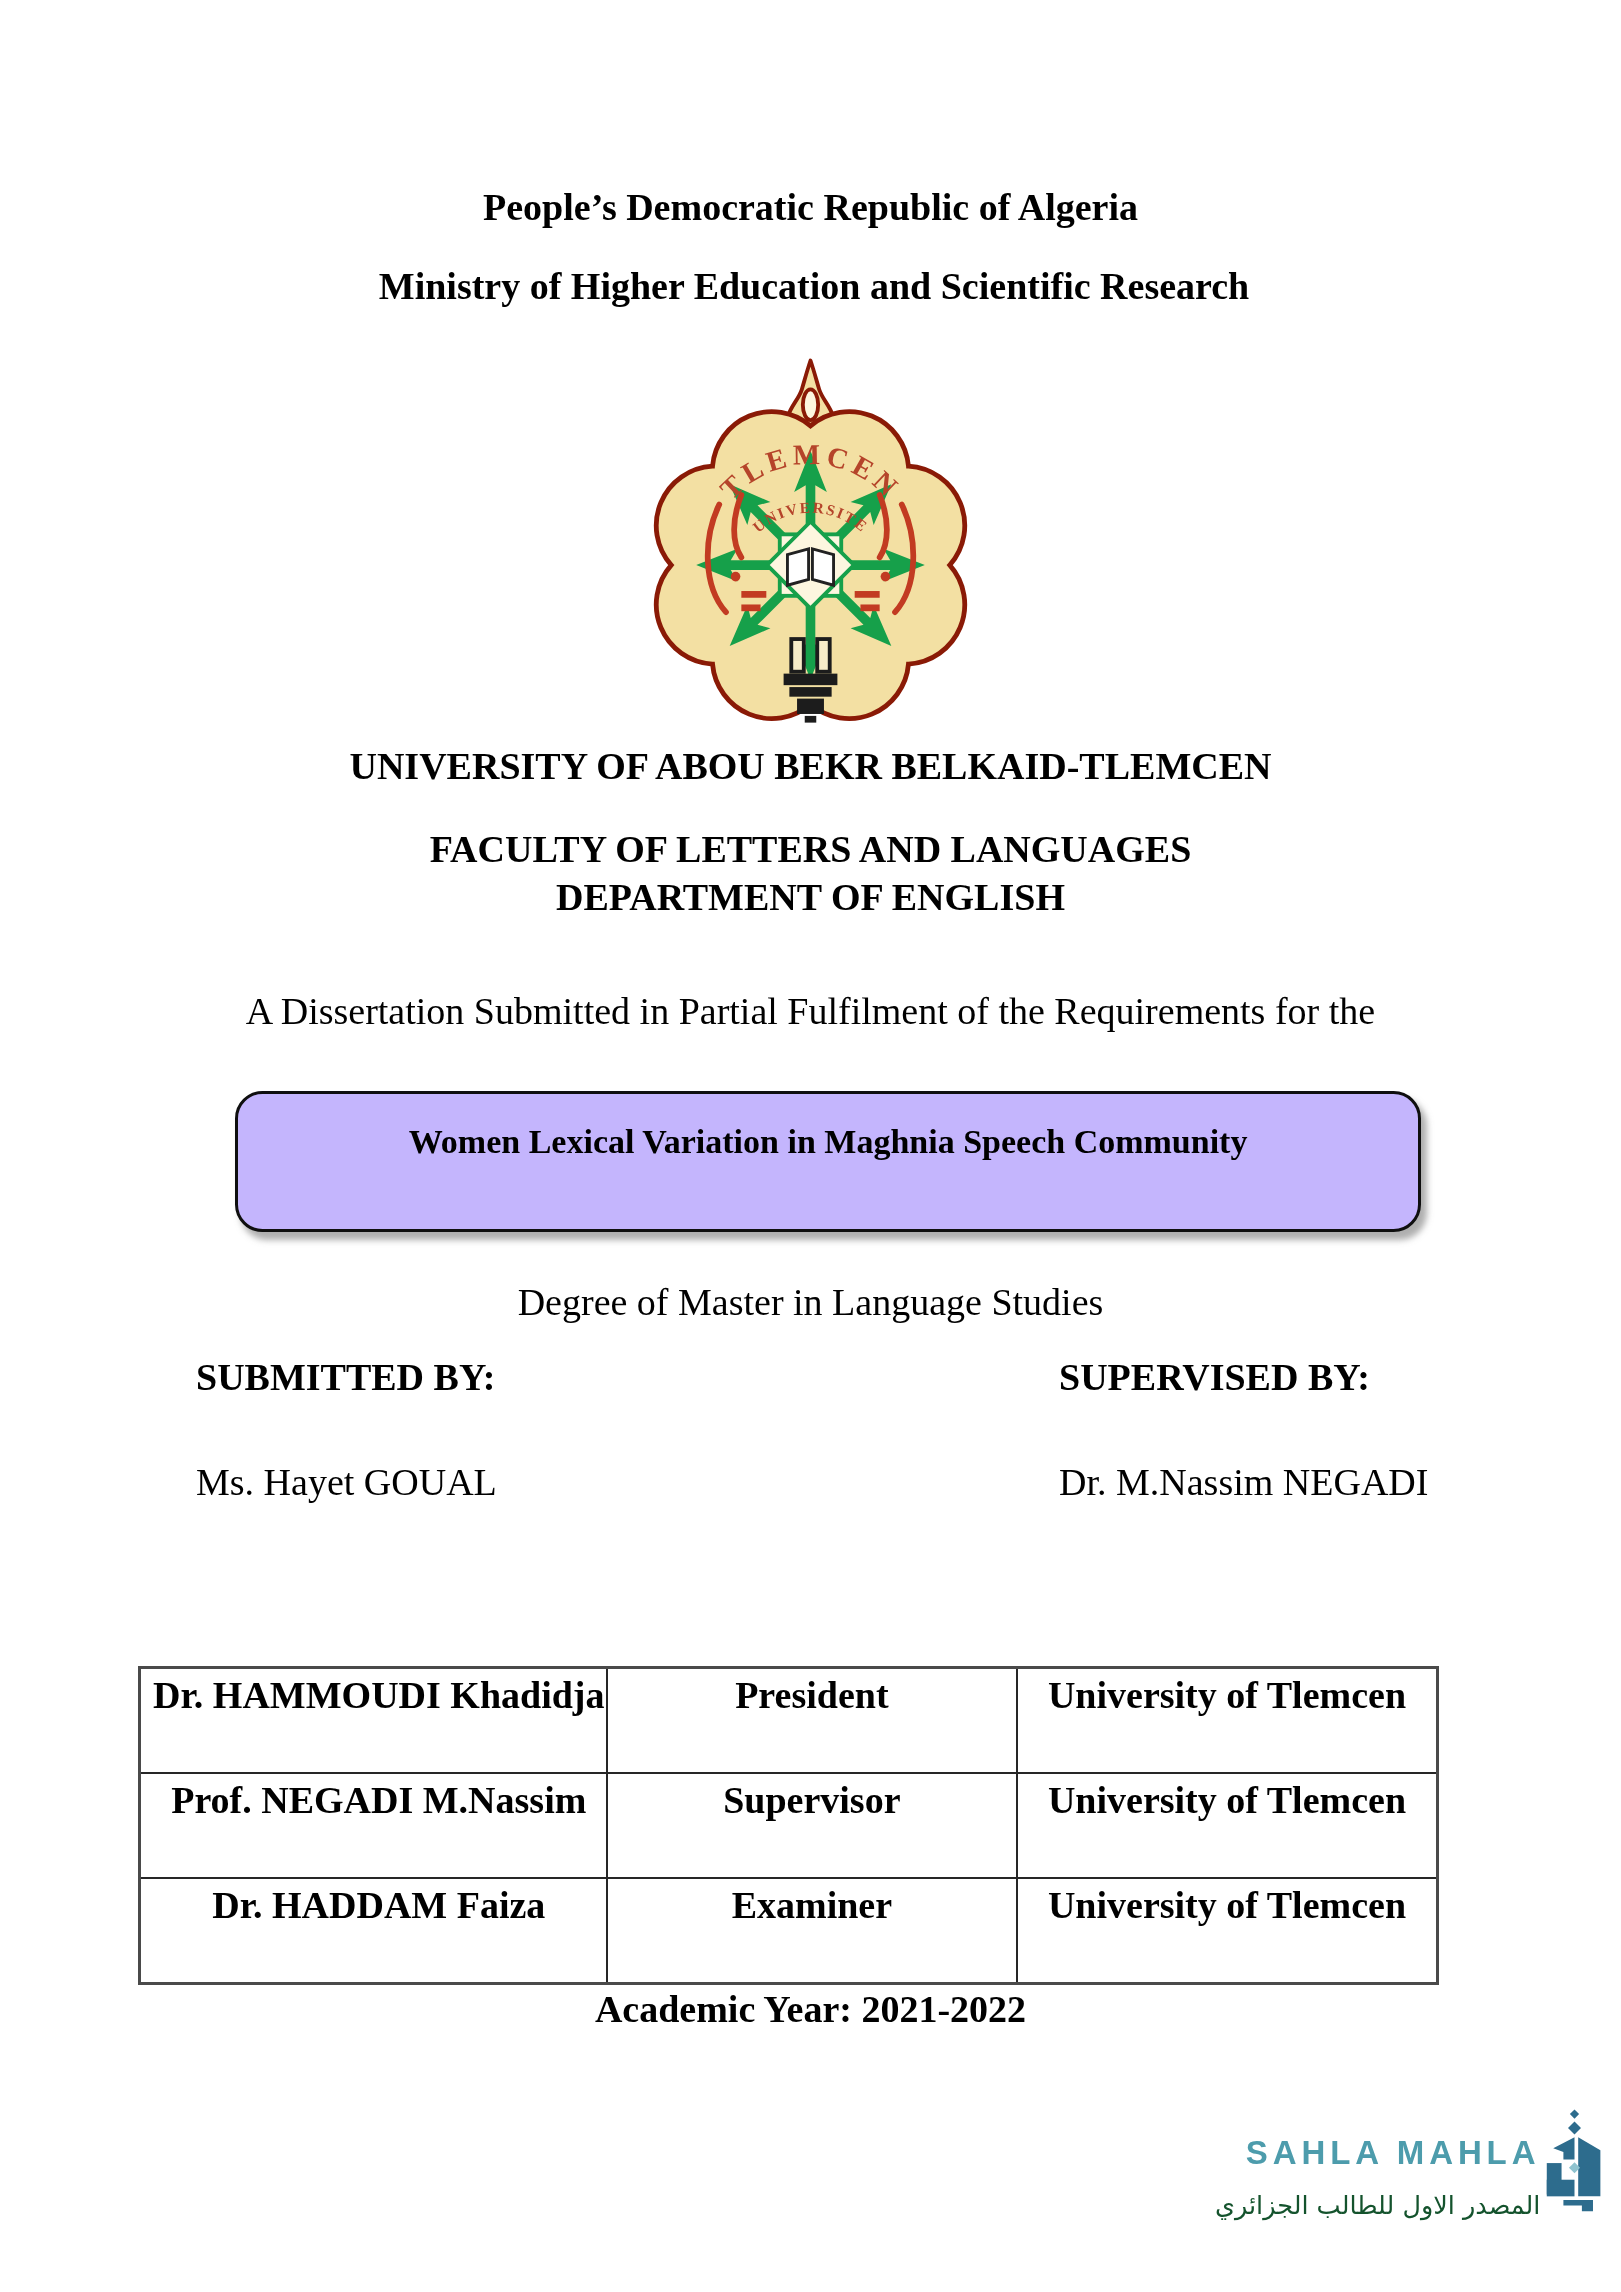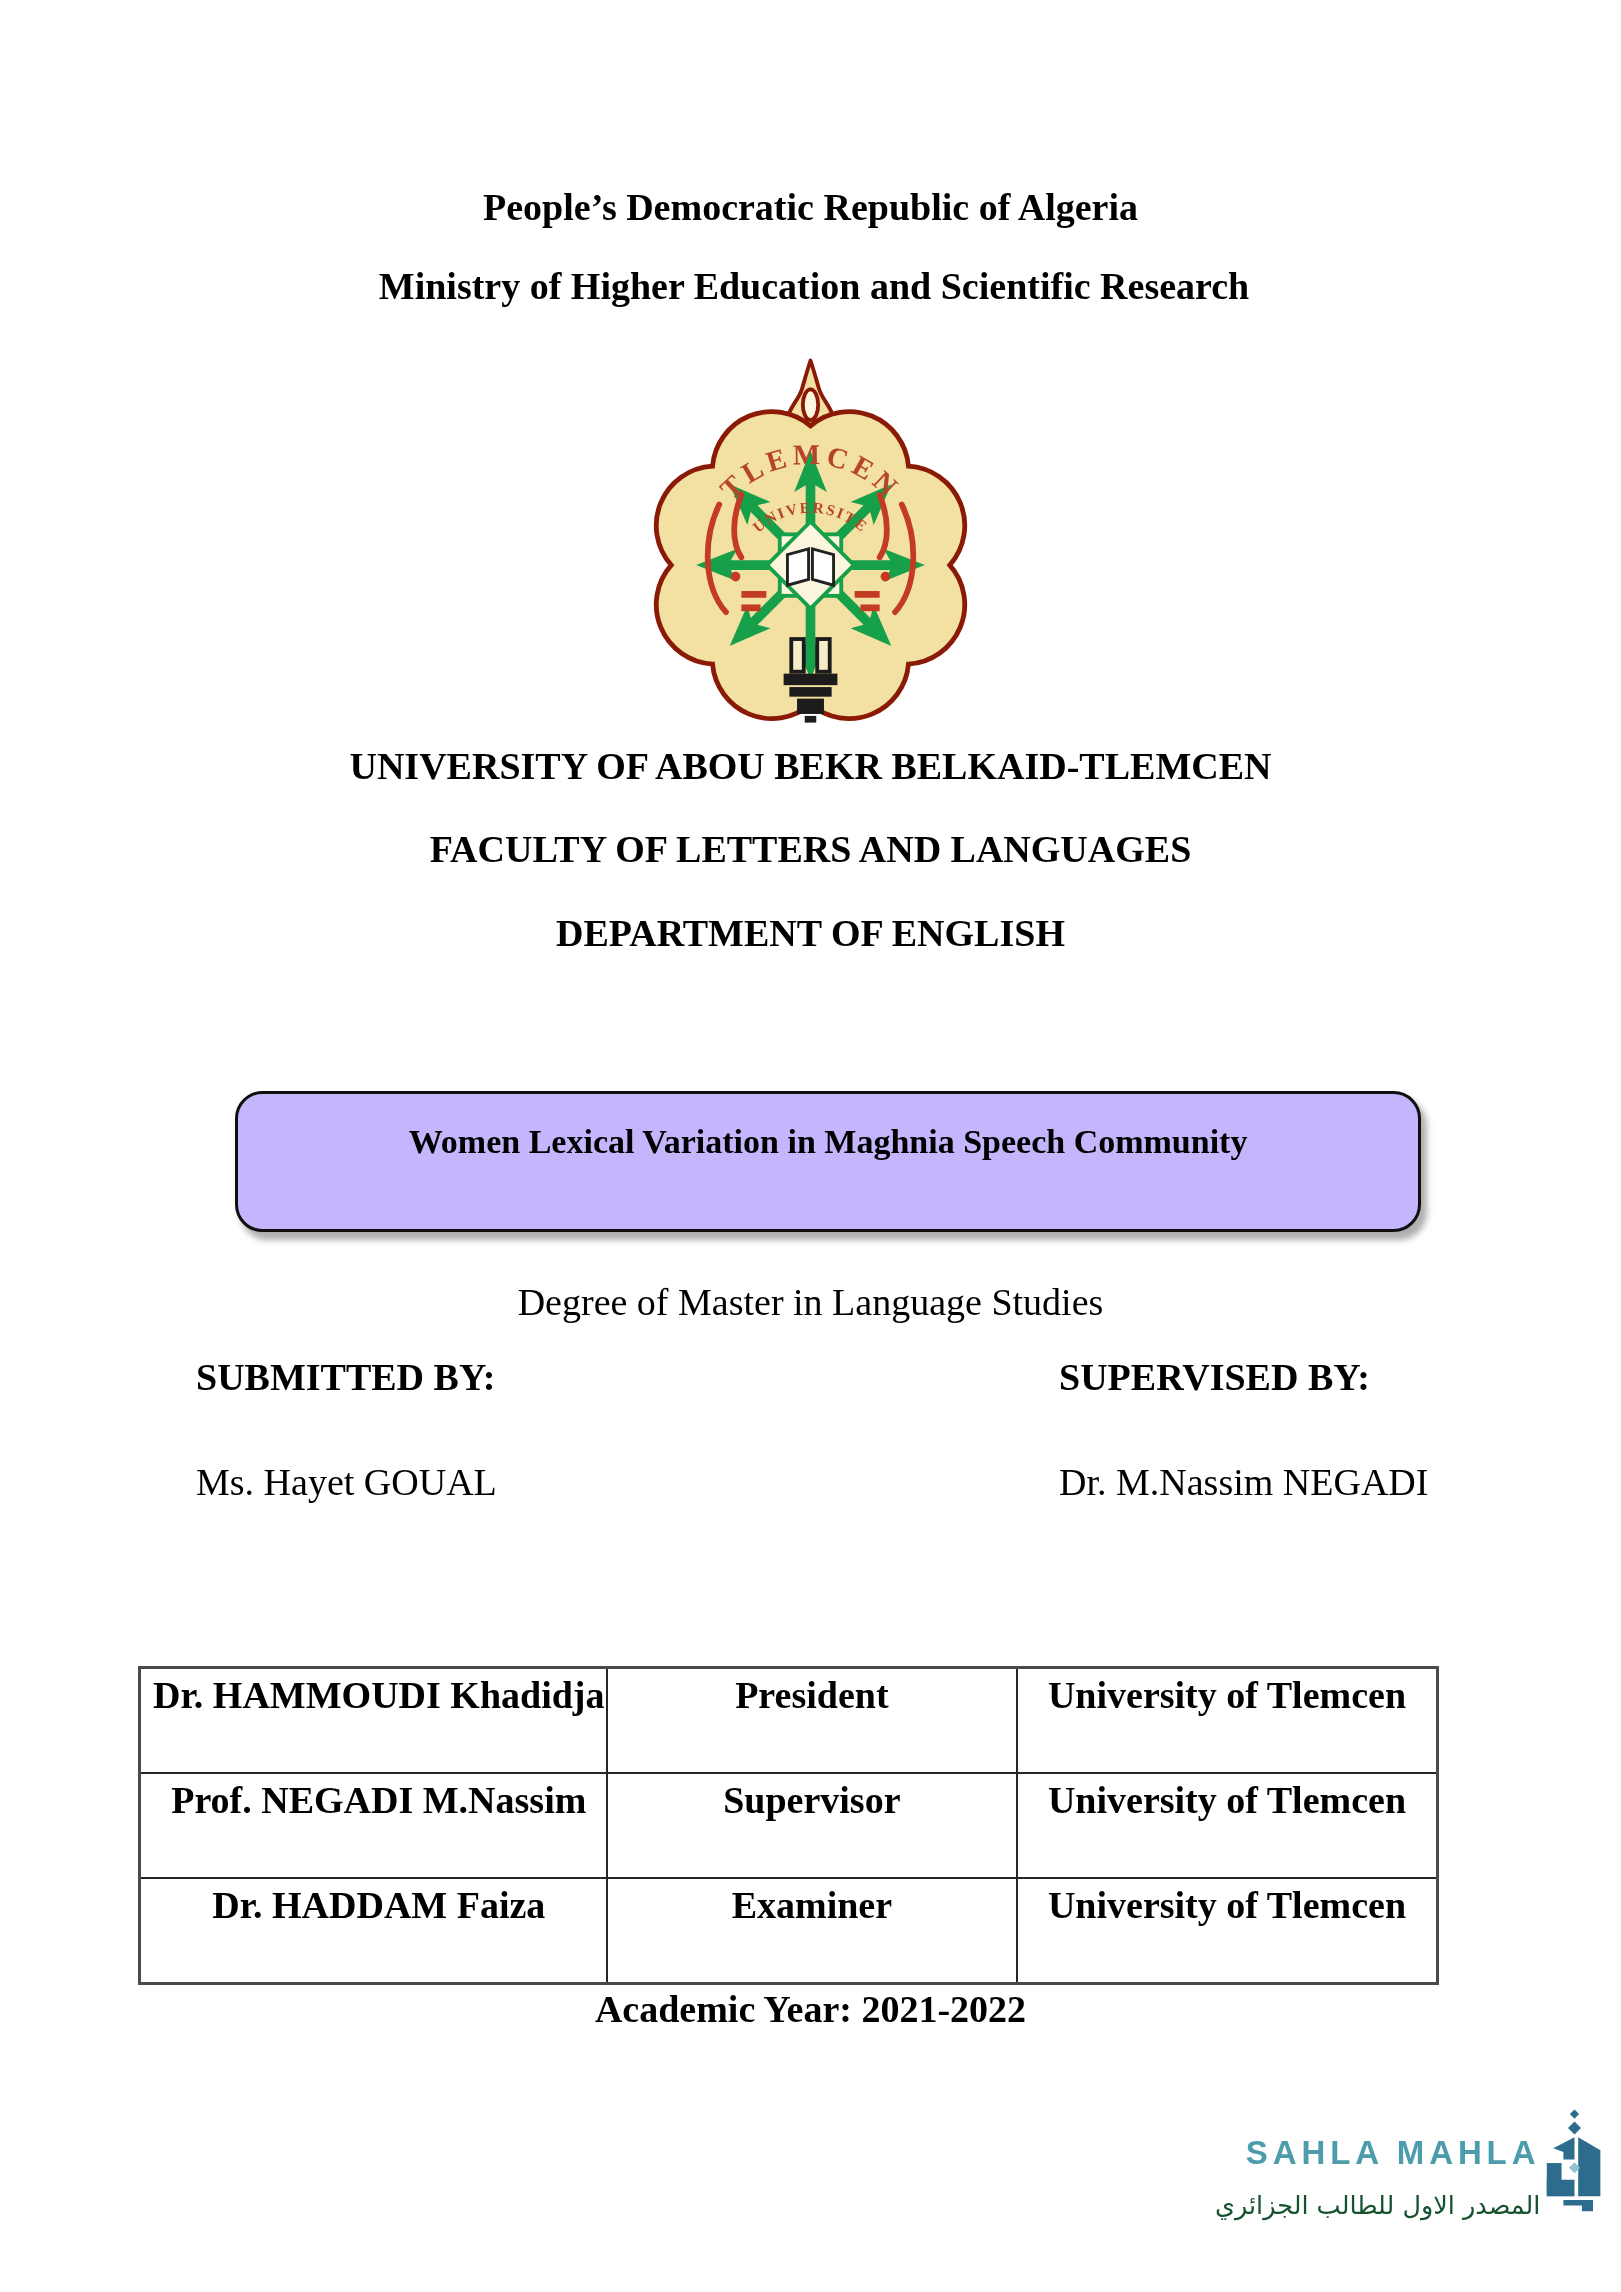--- a/index.html
+++ b/index.html
@@ -8,21 +8,21 @@
     font-family:"Liberation Serif", serif;color:#000;overflow:hidden;margin:0 auto;
   }
   .centerline{position:absolute;left:0;right:0;text-align:center;line-height:1.15;}
   .b{font-weight:bold;}
   .fs-std{font-size:38px;}
   .gov1{top:186px;}
   .gov2{top:265px;padding-left:7px;}
   .emblem-wrap{position:absolute;top:349px;left:628px;width:365px;height:388px;}
   .univ{top:745px;}
   .faculty{top:828px;}
-  .dept{top:912px;}
+  .dept{top:876px;}
   .diss{top:990px;font-weight:normal;}
   .title-box{
     position:absolute;top:1091px;left:235px;width:1141px;height:106px;
     border:3.9px solid #0f0f0f;border-radius:27.4px;background:#c4b5fd;
     box-shadow:5.9px 7.8px 6.9px rgba(110,110,110,0.55);
     text-align:center;padding:29px 19.6px 0 19.6px;
   }
   .title-text{font-size:34px;font-weight:bold;}
   .degree{top:1281px;}
   .row-abs{position:absolute;left:0;right:0;}
@@ -128,20 +128,21 @@
         <rect x="168" y="350" width="44" height="10"></rect>
         <rect x="176" y="362" width="28" height="16"></rect>
         <rect x="184" y="380" width="12" height="7"></rect>
       </g>
     </svg>
   </div>
 
   <div class="centerline fs-std b univ">UNIVERSITY OF ABOU BEKR BELKAID-TLEMCEN</div>
   <div class="centerline fs-std b faculty">FACULTY OF LETTERS AND LANGUAGES</div>
   <div class="centerline fs-std b dept">DEPARTMENT OF ENGLISH</div>
+  <div class="centerline fs-std diss">A Dissertation Submitted in Partial Fulfilment of the Requirements for the</div>
 
   <div class="title-box">
     <div class="title-text">Women Lexical Variation in Maghnia Speech Community</div>
   </div>
 
   <div class="centerline fs-std degree">Degree of Master in Language Studies</div>
 
   <div class="row-abs by-row">
     <span class="left-col fs-std b">SUBMITTED BY:</span>
     <span class="right-col fs-std b">SUPERVISED BY:</span>

